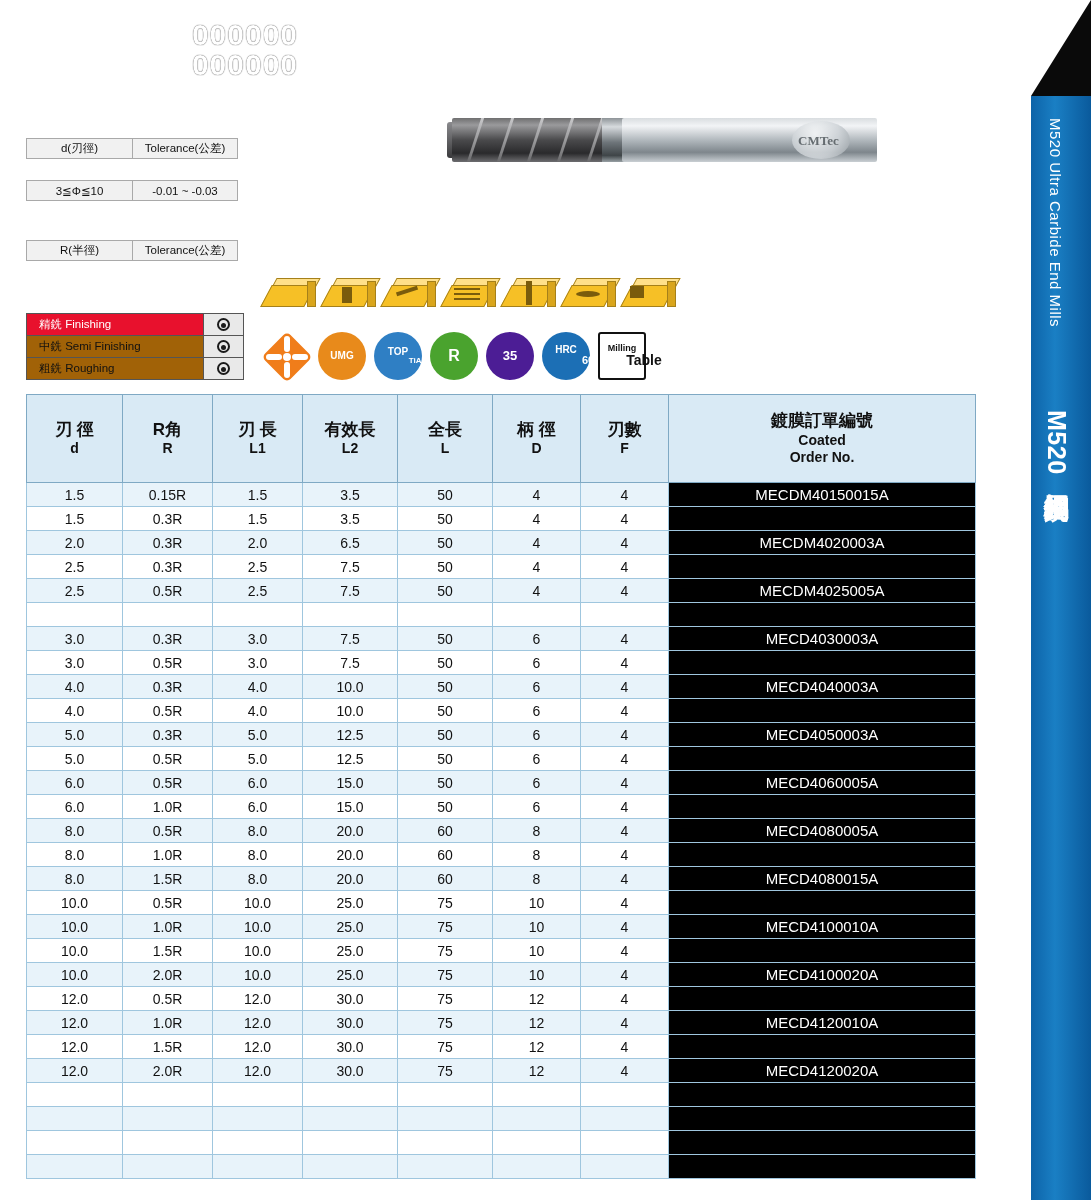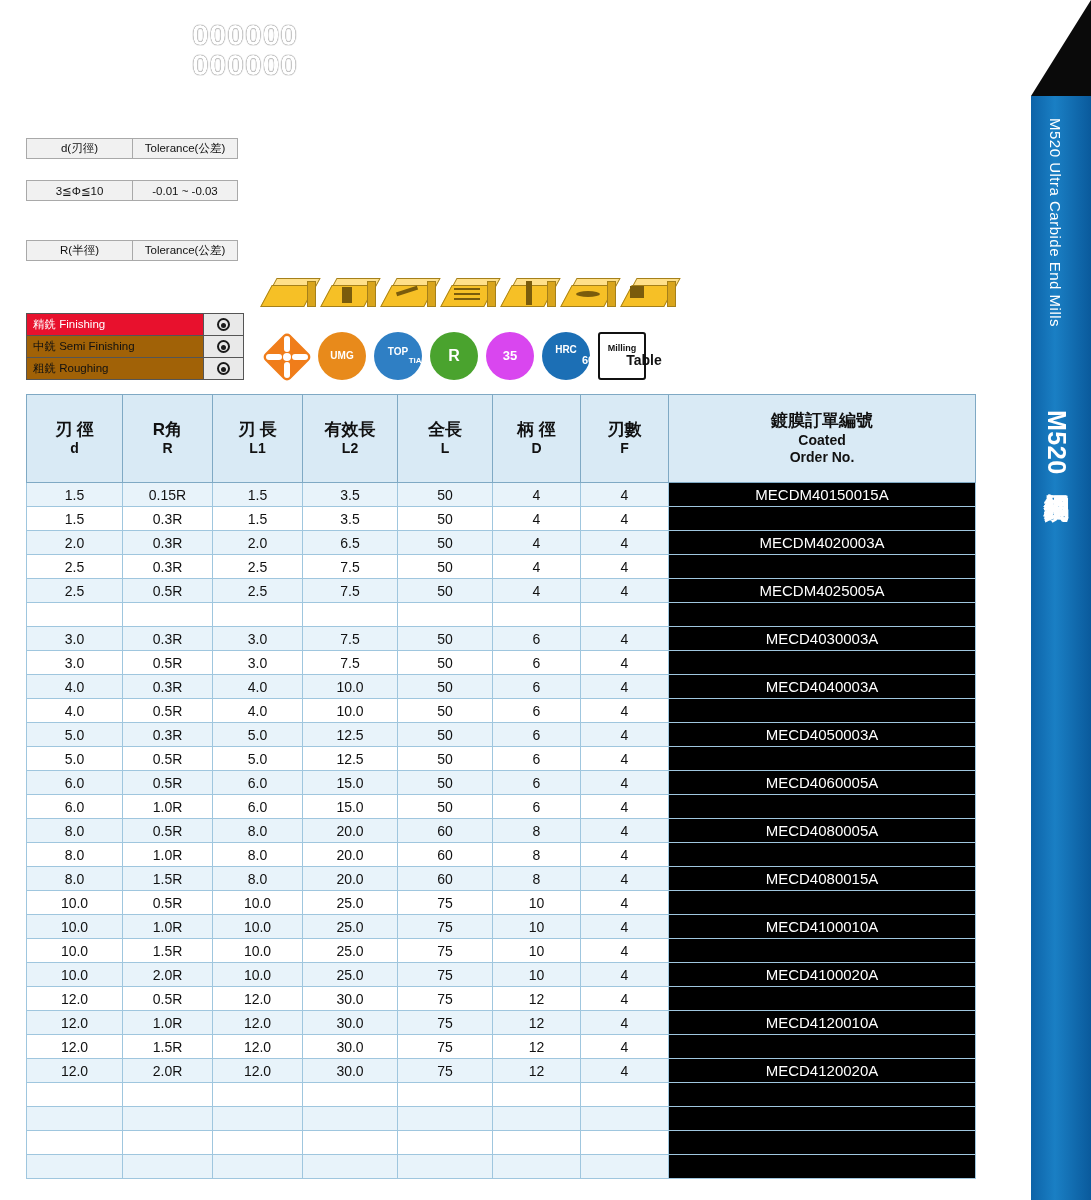--- a/index.html
+++ b/index.html
@@ -95,21 +95,21 @@
   #tol2 { left:26px; top:180px; }
   #tol2 td:nth-child(1){ width:106px; }
   #tol2 td:nth-child(2){ width:105px; }
   #tol3 { left:26px; top:240px; }
   #tol3 td:nth-child(1){ width:106px; }
   #tol3 td:nth-child(2){ width:105px; }
 
   
   #legend { position:absolute; left:26px; top:313px; width:218px;
             border:1px solid #555; border-collapse:collapse; font-size:11.5px; }
-  #legend td { border:1px solid #555; height:22px; padding:0 6px; }
+  #legend td { border:1px solid #555; height:22px; padding:0 12px; }
   #legend .lbl { width:176px; }
   #legend .mk  { width:40px; text-align:center; background:#e9e9e9; }
   #legend tr.row-fin .lbl { background:#e8112d; color:#ffffff; }
   #legend tr.row-semi .lbl, #legend tr.row-rough .lbl { background:#a16207; color:#111; }
   .dot-icon { display:inline-block; width:13px; height:13px; border-radius:50%;
               border:2px solid #1b1b1b; position:relative; vertical-align:middle; }
   .dot-icon:after { content:""; position:absolute; left:2.5px; top:2.5px; width:5px; height:5px;
                     border-radius:50%; background:#1b1b1b; }
 
   
@@ -128,21 +128,21 @@
   #cat-icons { position:absolute; left:262px; top:332px; width:420px; height:50px; }
   .cico { position:absolute; top:0; width:48px; height:48px; color:#fff;
           font-size:10px; font-weight:bold; text-align:center; line-height:1.05;
           display:flex; align-items:center; justify-content:center; }
   .cico.circle { border-radius:50%; }
   .cico small { display:block; font-size:8px; font-weight:bold;margin-left:44px; }
 
   #ico-umg { left:56px; background:#e88a1b; border-radius:50%; }
   #ico-top { left:112px; background:#2f7fc4; border-radius:50%; }
   #ico-r   { left:168px; background:#4aa32e; border-radius:50%; }
-  #ico-35  { left:224px; background:#d946ef; border-radius:50%; }
+  #ico-35  { left:224px; background:#4c1d95; border-radius:50%; }
   #ico-60  { left:280px; background:#1c6fb5; border-radius:50%;align-items:center; }
   #ico-mt  { left:336px; background:#ffffff; border:2px solid #111; color:#111;
              border-radius:3px; font-size:9px; }
 
   
   #ico-flower { left:0px; width:50px; height:50px; position:absolute; top:0; }
   #ico-flower .sq { position:absolute; left:7px; top:7px; width:36px; height:36px;
                     background:#f07d1a; transform:rotate(45deg); border-radius:5px; }
   #ico-flower .pet { position:absolute; background:#ffffff; border-radius:3px; }
 
@@ -185,20 +185,35 @@
   <div class="vtext" id="vtext-cn">M520超細鎢鋼銑刀</div>
 </div>
 
 <div id="content">
 
   <div id="logo">
     <div class="row">000000</div>
     <div class="row">000000</div>
   </div>
 
+  <div id="tool-photo">
+    <div class="tip-taper"></div>
+    <div class="flute">
+      <div class="cut" style="left:22px;"></div>
+      <div class="cut" style="left:52px;"></div>
+      <div class="cut" style="left:82px;"></div>
+      <div class="cut" style="left:112px;"></div>
+      <div class="cut" style="left:142px;"></div>
+    </div>
+    <div class="neck"></div>
+    <div class="shank"></div>
+    <div id="brandmark">
+      <div class="bt">CMTec</div>
+    </div>
+  </div>
 
   <table class="tol-table" id="tol1">
     <tbody>
         <tr>
       <td>d(刃徑)</td>
       <td>Tolerance(公差)</td>
     </tr>
   </tbody>
     </table>
 

